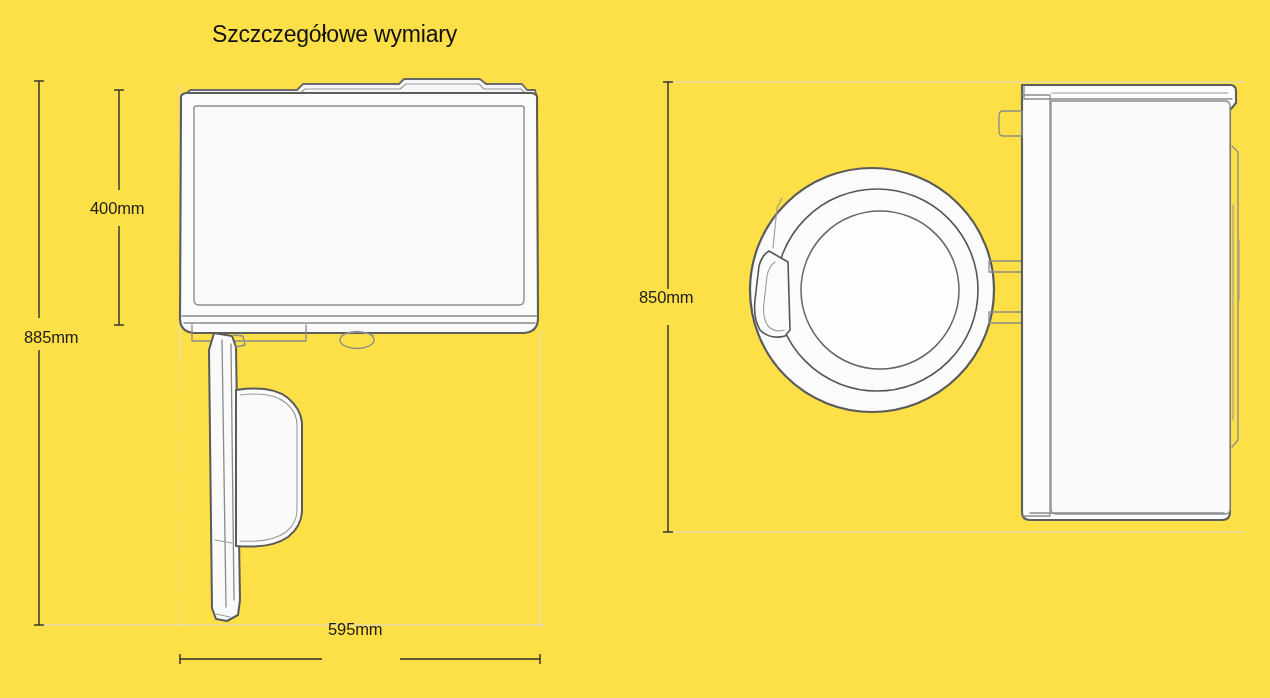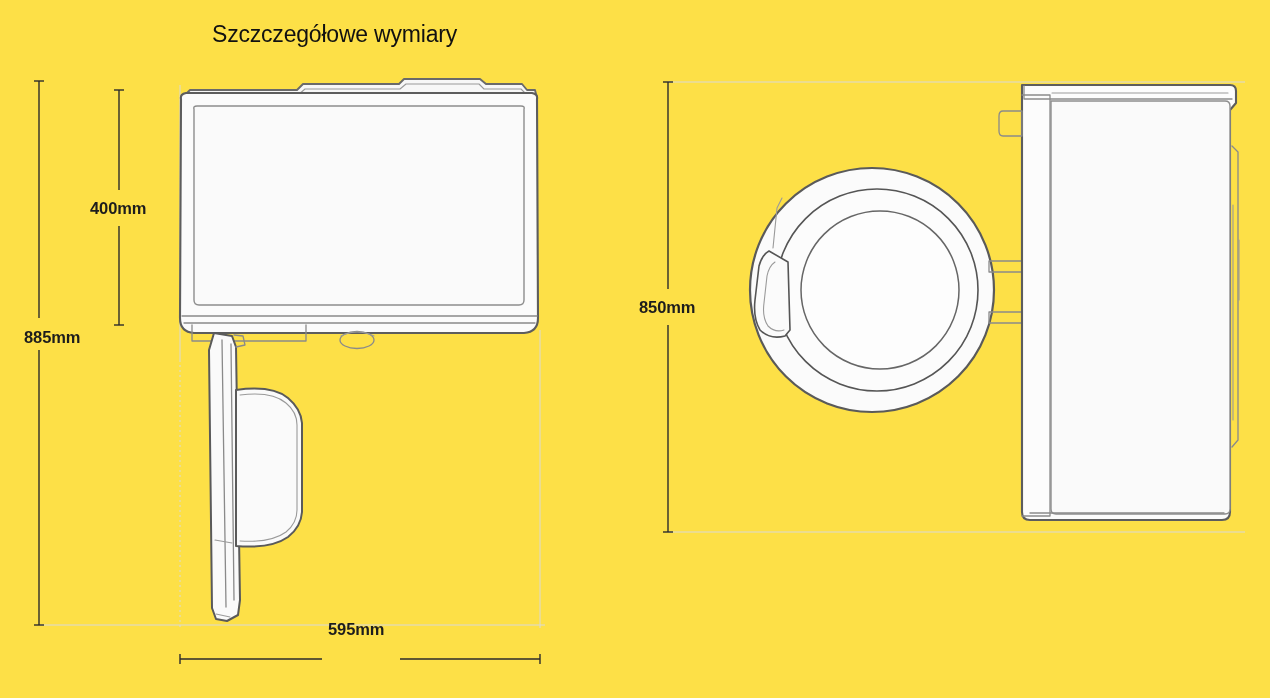--- a/index.html
+++ b/index.html
@@ -24,29 +24,29 @@
     top: 21px;
     font-size: 23px;
     font-weight: 500;
     letter-spacing: -0.2px;
     color: #111111;
     white-space: nowrap;
   }
   .dim-label {
     position: absolute;
     font-size: 16.5px;
-    font-weight: 700;
+    font-weight: 400;
     color: #1d1d1d;
     white-space: nowrap;
     letter-spacing: -0.1px;
   }
   #label-885 { left: 24px;  top: 328px; }
   #label-400 { left: 90px; top: 199px; }
   #label-595 { left: 328px; top: 620px; }
-  #label-850 { left: 639px; top: 298px; }
+  #label-850 { left: 639px; top: 288px; }
 
   svg.layer {
     position: absolute;
     left: 0;
     top: 0;
     width: 1270px;
     height: 698px;
   }
   .dimline {
     stroke: #2b2b2b;

